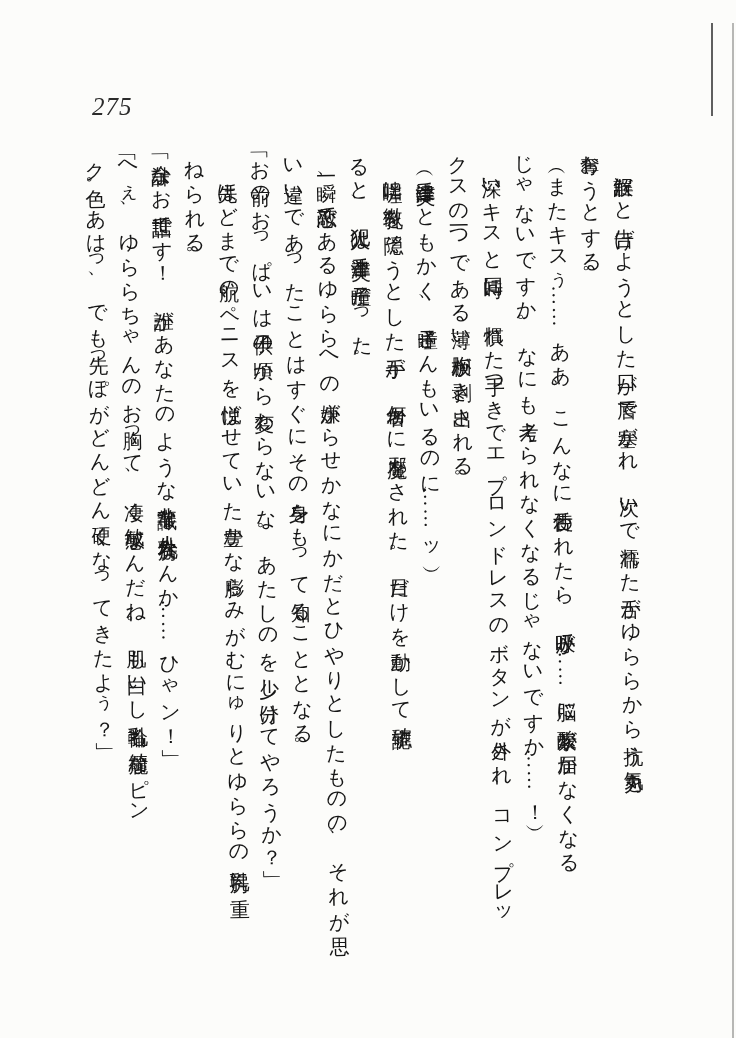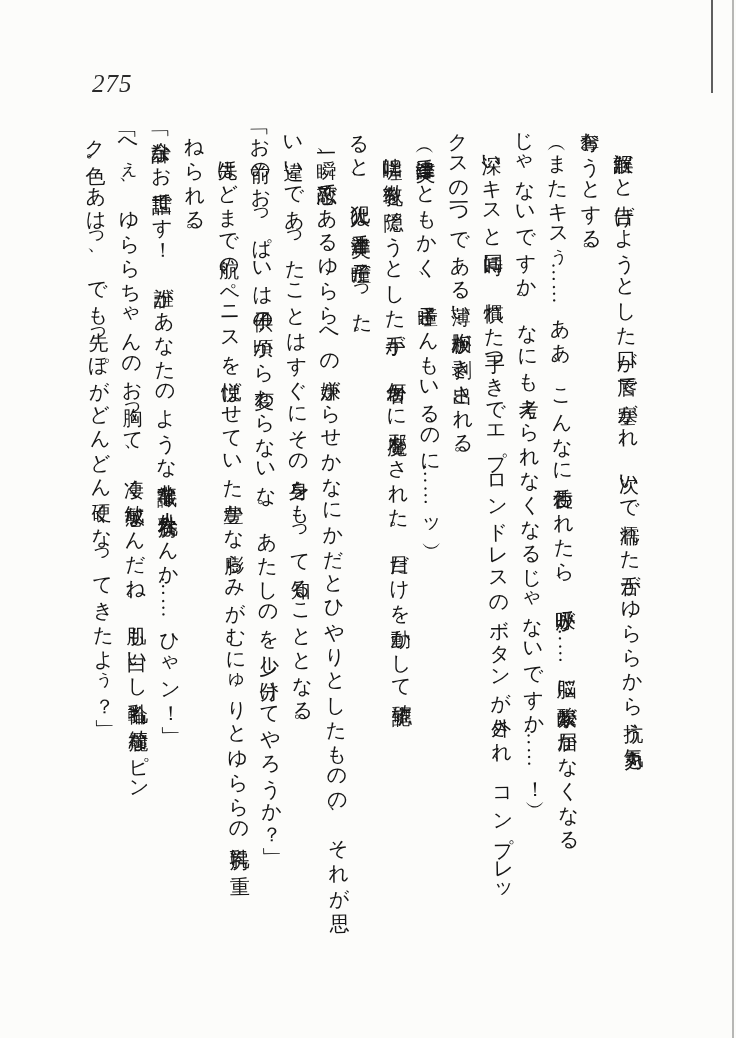--- a/index.html
+++ b/index.html
@@ -9,20 +9,21 @@
   body {
     position: relative;
     width: 736px;
     height: 1038px;
     overflow: hidden;
     font-family: "Liberation Serif", "DejaVu Serif", serif;
   }
   .page {
     position: absolute;
     inset: 0;
+    margin-top: 23px;
   }
   .page-number {
     position: absolute;
     top: 70px;
     left: 92px;
     font-size: 25px;
     font-style: italic;
     letter-spacing: 1px;
     color: #2b2b2b;
   }

